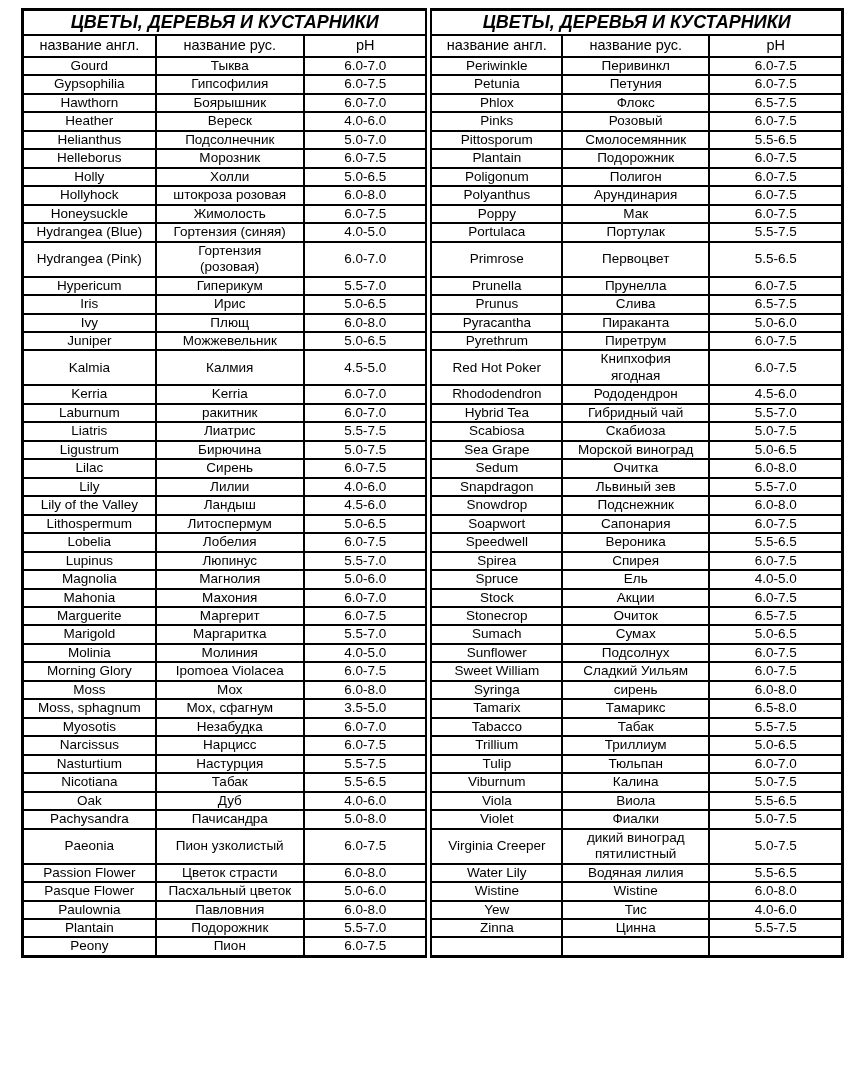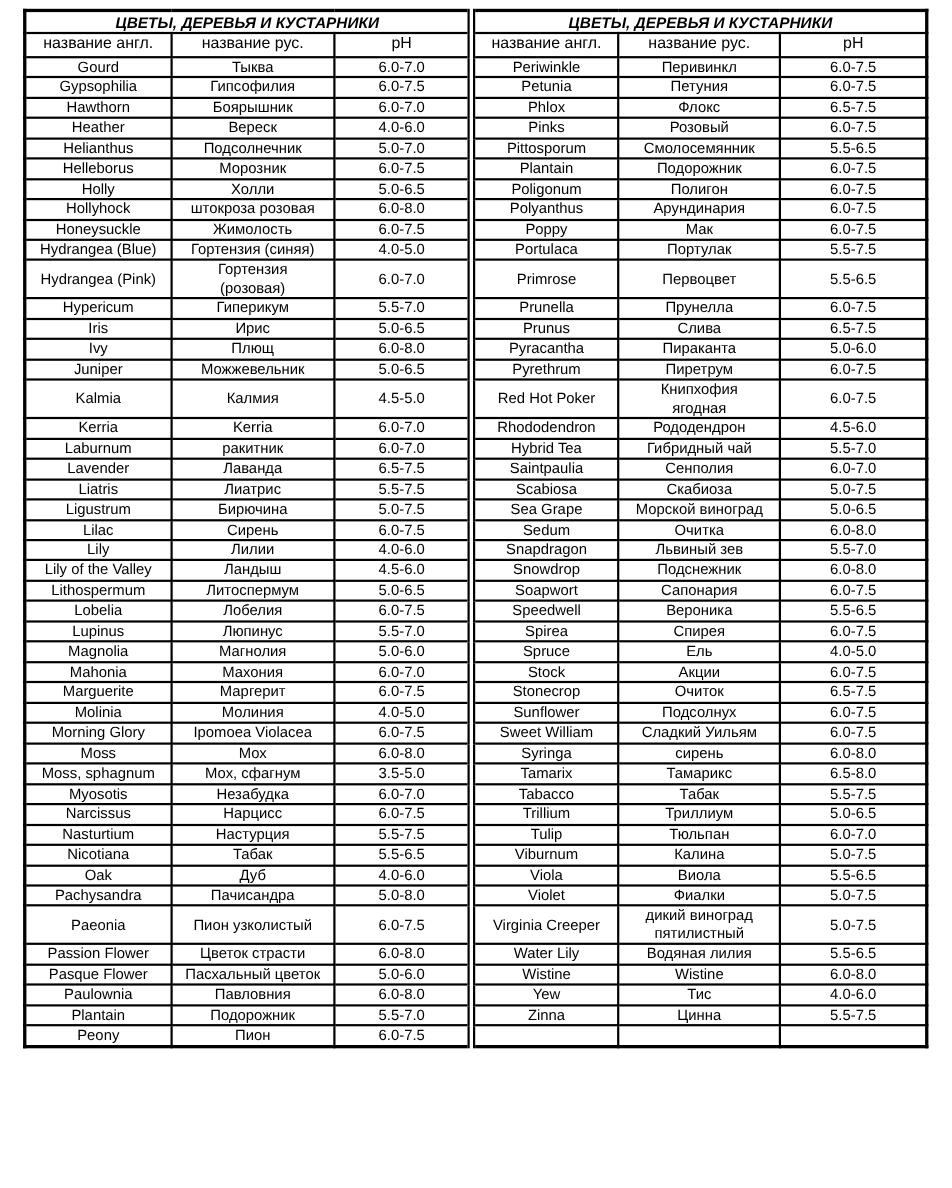--- a/index.html
+++ b/index.html
@@ -27,21 +27,21 @@
     vertical-align: middle;
     padding: 0 2px;
     overflow: hidden;
   }
   .ph-table td {
     font-size: 13.5px;
     line-height: 1.22;
     white-space: pre-line;
   }
   .ph-table th.title-cell {
-    font-size: 14px;
+    font-size: 18px;
     font-weight: bold;
     font-style: italic;
     line-height: 1.3;
   }
   .ph-table th.colhead {
     font-size: 14.5px;
     font-weight: normal;
     line-height: 1.35;
   }
   
@@ -217,28 +217,20 @@
         </tr>
         <tr>
           <td>Laburnum</td>
           <td>ракитник</td>
           <td>6.0-7.0</td>
           <td class="mid">Hybrid Tea</td>
           <td>Гибридный чай</td>
           <td>5.5-7.0</td>
         </tr>
         <tr>
-          <td>Lavender</td>
-          <td>Лаванда</td>
-          <td>6.5-7.5</td>
-          <td class="mid">Saintpaulia</td>
-          <td>Сенполия</td>
-          <td>6.0-7.0</td>
-        </tr>
-        <tr>
           <td>Liatris</td>
           <td>Лиатрис</td>
           <td>5.5-7.5</td>
           <td class="mid">Scabiosa</td>
           <td>Скабиоза</td>
           <td>5.0-7.5</td>
         </tr>
         <tr>
           <td>Ligustrum</td>
           <td>Бирючина</td>
@@ -313,20 +305,28 @@
         </tr>
         <tr>
           <td>Marguerite</td>
           <td>Маргерит</td>
           <td>6.0-7.5</td>
           <td class="mid">Stonecrop</td>
           <td>Очиток</td>
           <td>6.5-7.5</td>
         </tr>
         <tr>
+          <td>Marigold</td>
+          <td>Маргаритка</td>
+          <td>5.5-7.0</td>
+          <td class="mid">Sumach</td>
+          <td>Сумах</td>
+          <td>5.0-6.5</td>
+        </tr>
+        <tr>
           <td>Molinia</td>
           <td>Молиния</td>
           <td>4.0-5.0</td>
           <td class="mid">Sunflower</td>
           <td>Подсолнух</td>
           <td>6.0-7.5</td>
         </tr>
         <tr>
           <td>Morning Glory</td>
           <td>Ipomoea Violacea</td>

